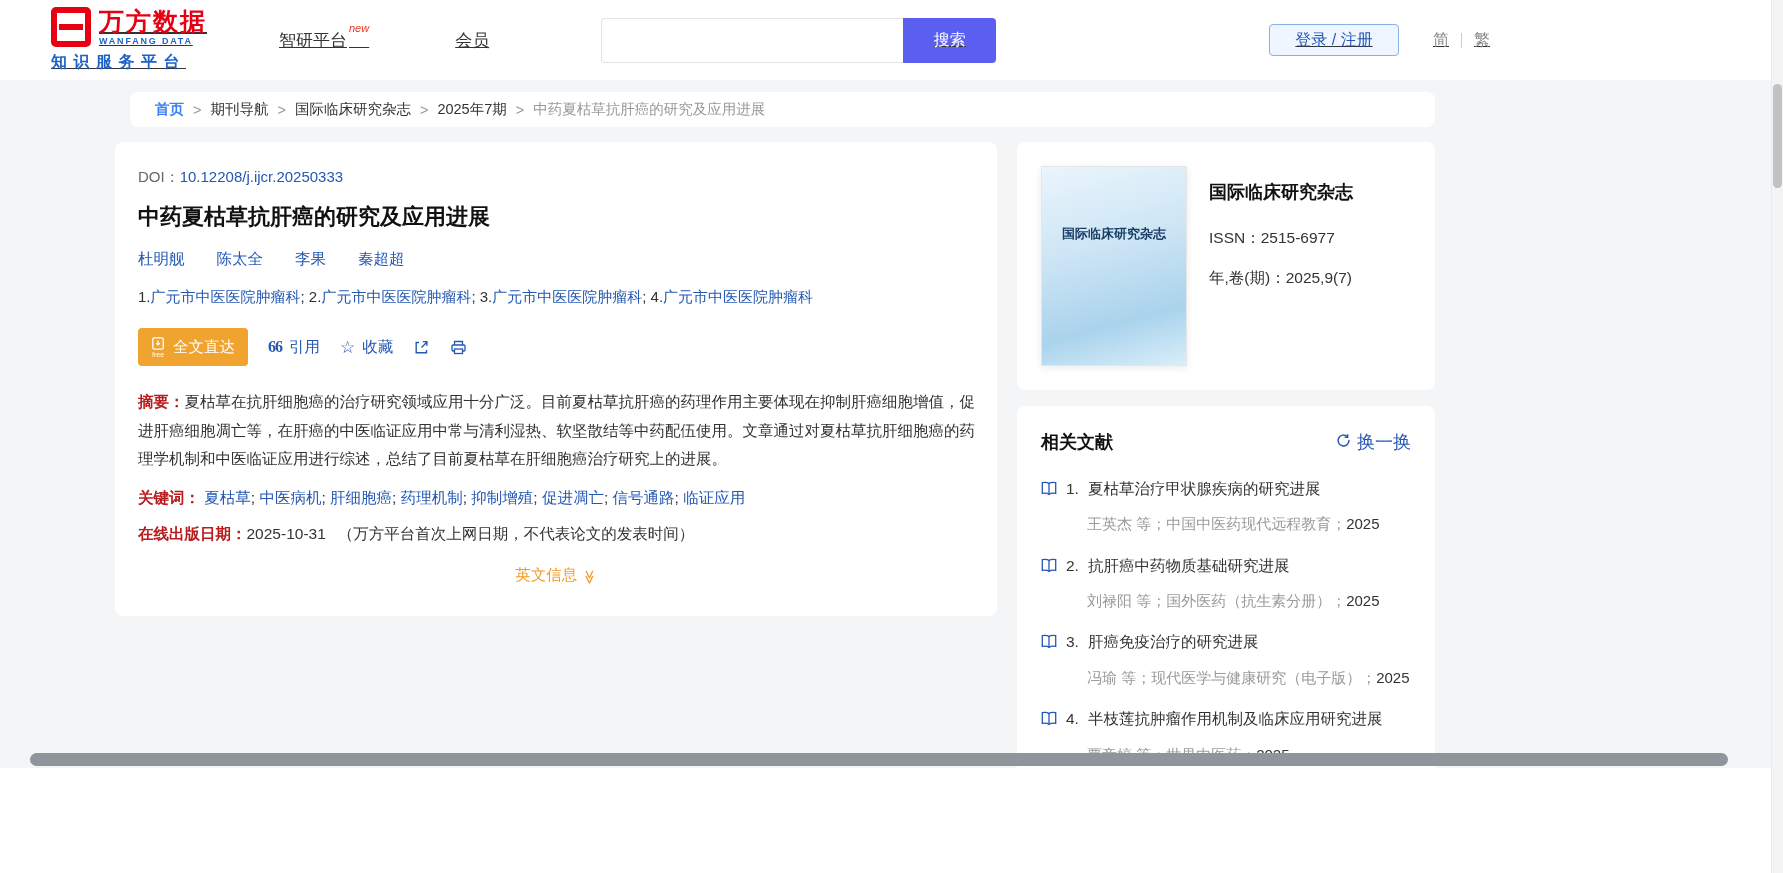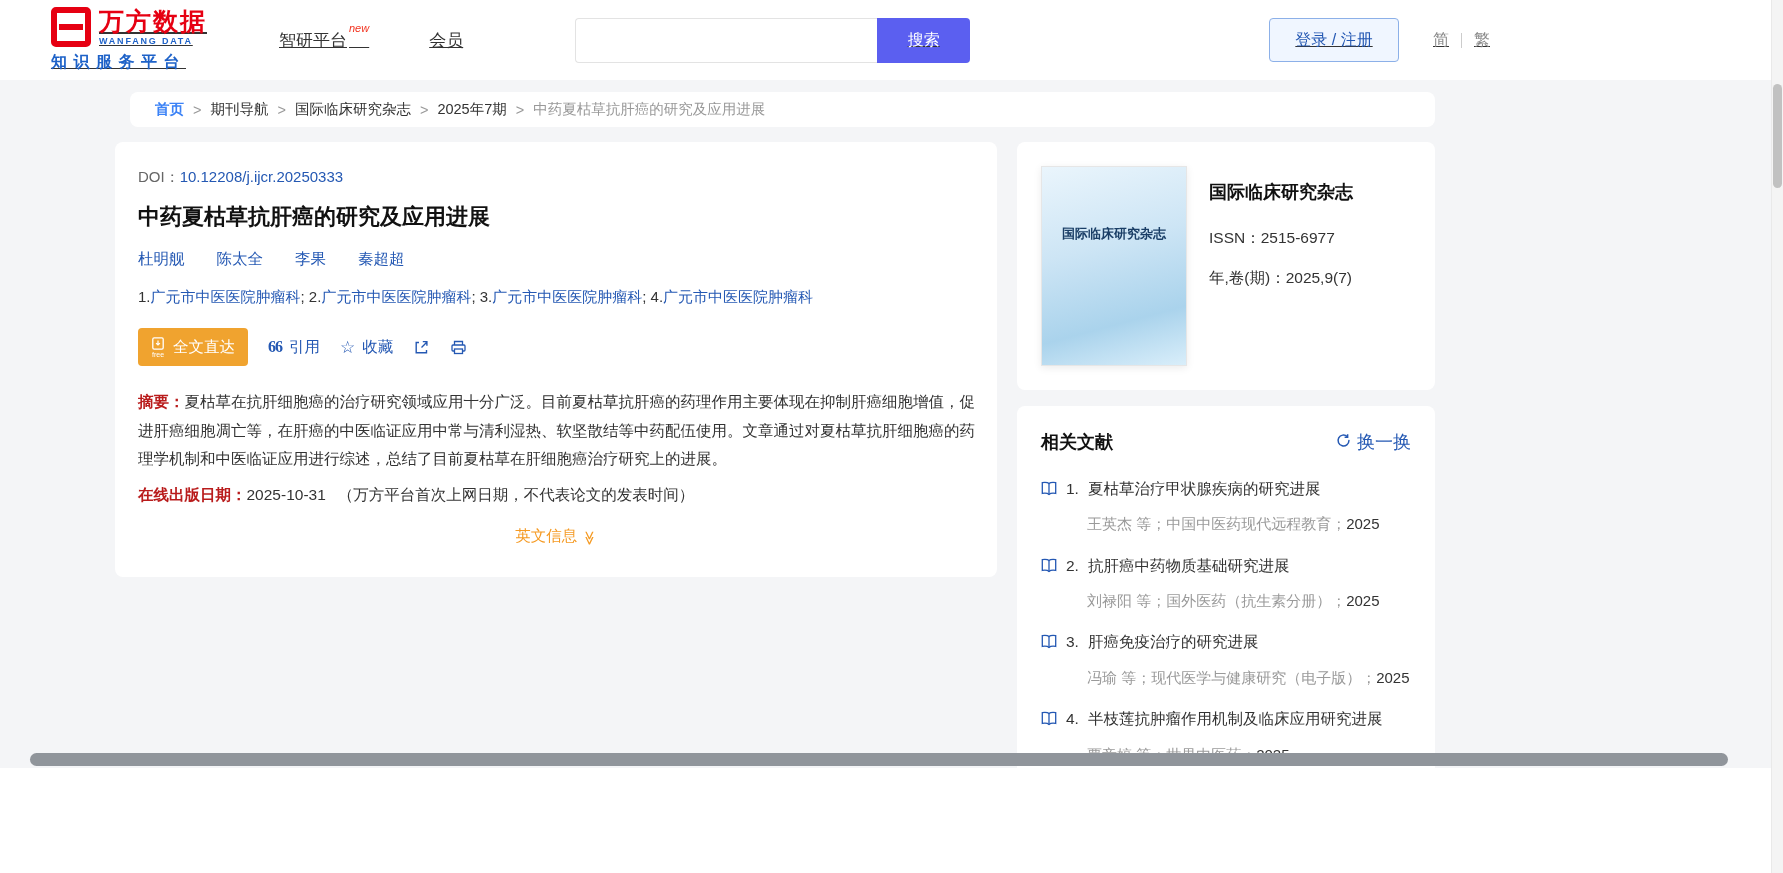--- a/index.html
+++ b/index.html
@@ -9,28 +9,28 @@
   
   .header{height:80px;display:flex;align-items:center;padding:0 51px;background:#fff;text-decoration:underline;}
   .logo{display:flex;flex-direction:column;cursor:pointer;}
   .logo-top{display:flex;align-items:center;gap:8px;}
   .logo-icon{width:40px;height:40px;border:6px solid #e60012;border-radius:5px;position:relative;background:#fff;flex-shrink:0;}
   .logo-icon::after{content:"";position:absolute;left:2px;right:2px;top:50%;transform:translateY(-50%);height:6px;background:#e60012;}
   .logo-names{display:flex;flex-direction:column;line-height:1;}
   .brand-cn{font-size:25px;font-weight:bold;color:#e60012;letter-spacing:2px;white-space:nowrap;}
   .brand-en{font-size:9px;font-weight:bold;color:#1e62c8;letter-spacing:1.8px;margin-top:3px;}
   .brand-sub{font-size:16px;font-weight:bold;color:#1e62c8;letter-spacing:6.5px;margin-top:5px;white-space:nowrap;}
-  .nav{display:flex;gap:62px;margin-left:72px;text-align:right;}
+  .nav{display:flex;gap:88px;margin-left:72px;text-align:right;}
   .nav-item{font-size:17px;color:#333;cursor:pointer;position:relative;white-space:nowrap;}
   .new-badge{color:#f2331f;font-size:11px;font-style:italic;position:relative;top:-7px;left:2px;}
   .search-box{display:flex;margin-left:112px;}
   .search-input{width:302px;height:45px;border:1px solid #e3e3e3;border-right:none;border-radius:4px 0 0 4px;padding:0 14px;font-size:16px;outline:none;background:#fff;}
   .search-btn{width:93px;height:45px;background:#5b5ff0;color:#fff;border:none;border-radius:0 4px 4px 0;font-size:16px;cursor:pointer;}
   .header-right{margin-left:auto;margin-right:242px;display:flex;align-items:center;}
-  .login-btn{width:130px;height:44px;background:#f0f6ff;border:1px solid #8cb0e8;border-radius:4px;color:#2458b3;font-size:16px;cursor:pointer;white-space:nowrap;}
+  .login-btn{width:130px;height:32px;background:#f0f6ff;border:1px solid #8cb0e8;border-radius:4px;color:#2458b3;font-size:16px;cursor:pointer;white-space:nowrap;}
   .lang-toggle{display:flex;align-items:center;margin-left:34px;font-size:16px;color:#8a8a8a;}
   .lang-divider{width:1px;height:15px;background:#ccc;margin:0 12px;}
   .lang-opt{cursor:pointer;}
 
   
   .content-bg{background:#f4f5f7;height:688px;overflow:hidden;}
   .container{width:1320px;margin-left:115px;}
   .breadcrumb{background:#fff;border-radius:8px;height:35px;display:flex;align-items:center;padding:0 25px;margin-top:12px;margin-left:15px;width:1305px;font-size:14.5px;white-space:nowrap;}
   .bc-home{font-weight:bold;color:#3b82f6;cursor:pointer;text-decoration:none;}
   .bc-link{color:#333;cursor:pointer;text-decoration:none;}
@@ -211,20 +211,31 @@
                   <rect x="4.5" y="10" width="8" height="4.5" fill="#fff" stroke="currentColor" stroke-width="1.3"></rect>
                 </svg>
             </span>
           </button>
         </div>
 
         <p class="abstract">
           <span class="bold-label">摘要：</span><span>夏枯草在抗肝细胞癌的治疗研究领域应用十分广泛。目前夏枯草抗肝癌的药理作用主要体现在抑制肝癌细胞增值，促进肝癌细胞凋亡等，在肝癌的中医临证应用中常与清利湿热、软坚散结等中药配伍使用。文章通过对夏枯草抗肝细胞癌的药理学机制和中医临证应用进行综述，总结了目前夏枯草在肝细胞癌治疗研究上的进展。</span>
         </p>
 
+        <div class="keywords-line">
+          <span class="bold-label">关键词：</span>
+          <a class="kw">夏枯草</a><span class="kw-sep">; </span>
+          <a class="kw">中医病机</a><span class="kw-sep">; </span>
+          <a class="kw">肝细胞癌</a><span class="kw-sep">; </span>
+          <a class="kw">药理机制</a><span class="kw-sep">; </span>
+          <a class="kw">抑制增殖</a><span class="kw-sep">; </span>
+          <a class="kw">促进凋亡</a><span class="kw-sep">; </span>
+          <a class="kw">信号通路</a><span class="kw-sep">; </span>
+          <a class="kw">临证应用</a><span class="kw-sep"></span>
+        </div>
 
         <div class="pubdate-line">
           <span class="bold-label">在线出版日期：</span><span>2025-10-31</span><span class="pubdate-note">（万方平台首次上网日期，不代表论文的发表时间）</span>
         </div>
 
         <div class="english-toggle">
           <span>英文信息</span><span class="chevrons">≫</span>
         </div>
       </section>
 

